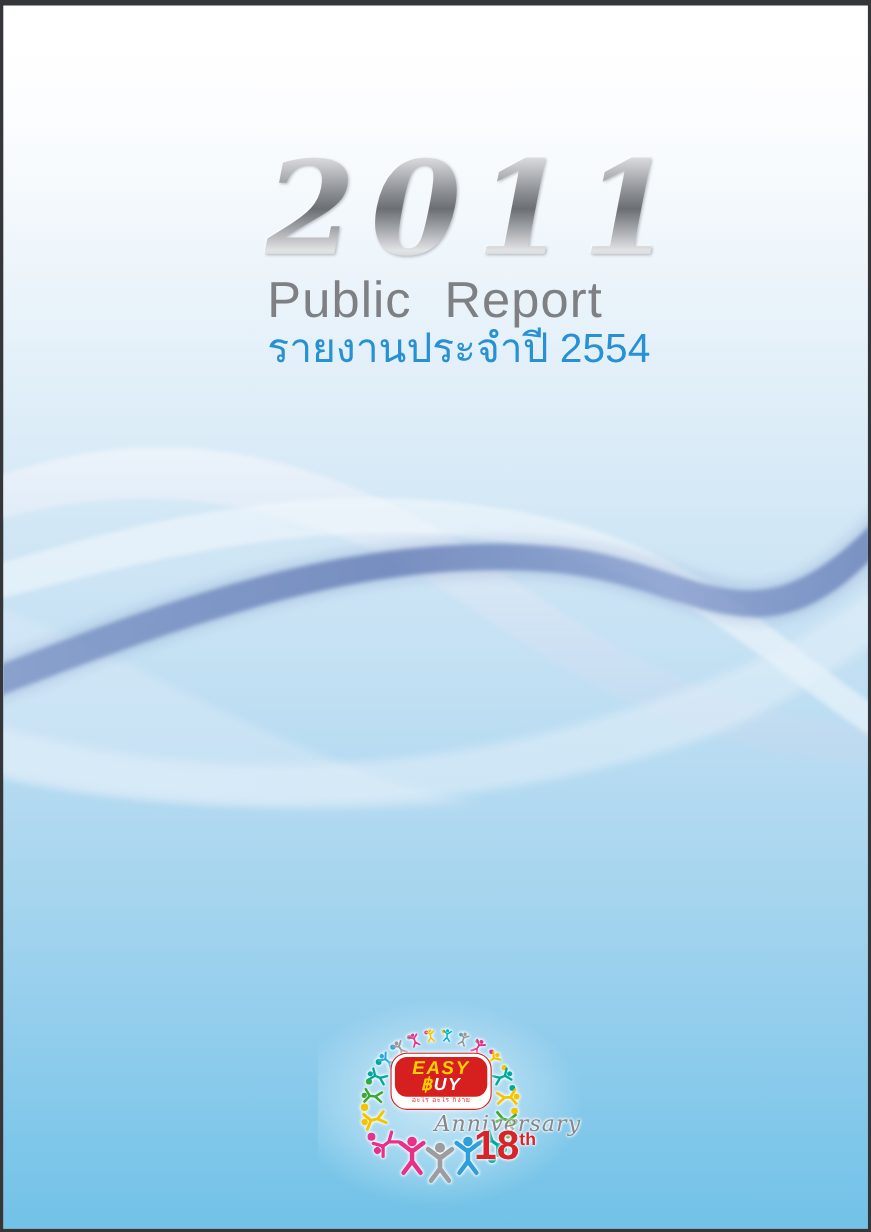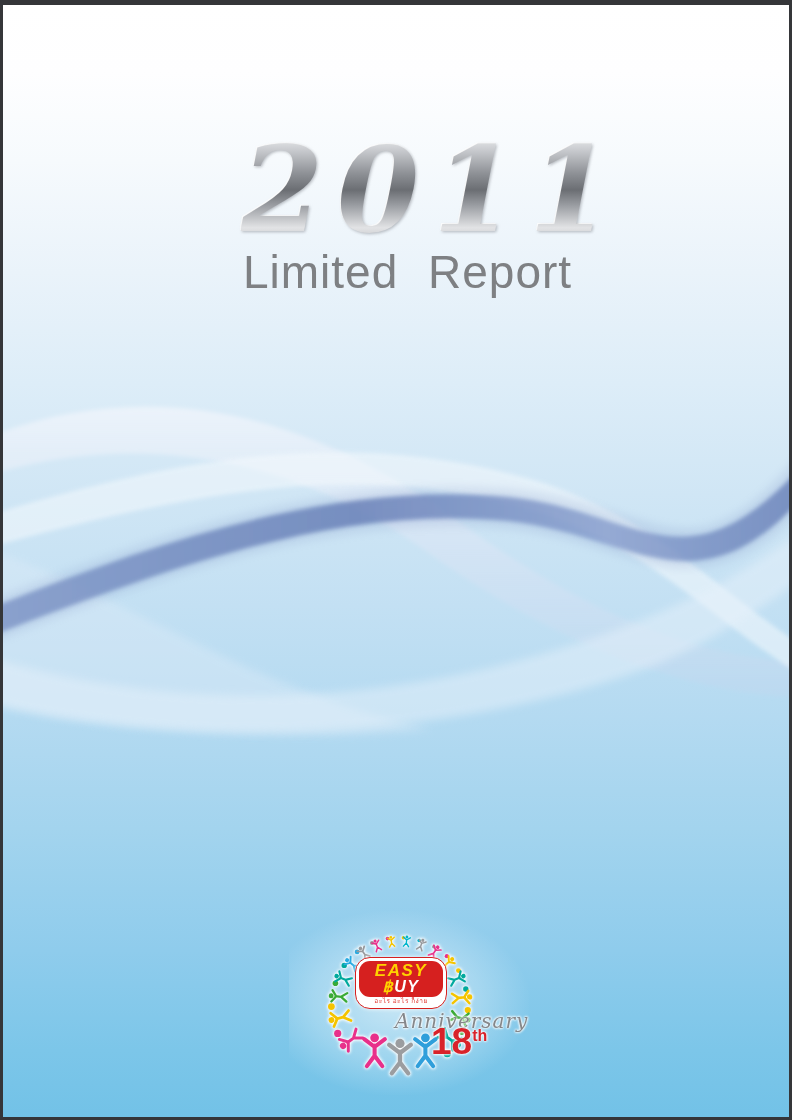--- a/index.html
+++ b/index.html
@@ -149,21 +149,22 @@
     <path d="M-20,42 C140,-22 300,12 452,122 C582,216 692,262 812,266 L812,302 C682,296 560,252 420,152 C282,54 122,34 -20,80 Z" fill="url(#gDome)" filter="url(#soft)"></path>
     <path d="M-20,150 C120,196 260,300 430,332 C300,348 70,334 -20,302 Z" fill="#dcebf8" opacity="0.45" filter="url(#soft4)"></path>
     <path d="M-20,120 C170,62 336,30 520,80 C652,116 722,202 812,257 L812,287 C712,228 642,142 512,108 C342,64 182,97 -20,152 Z" fill="#f4f9fd" opacity="0.55" filter="url(#soft)"></path>
     <path d="M-20,258 C180,322 430,312 660,214 C720,188 778,152 812,122 L812,172 C766,206 706,248 642,272 C430,348 172,350 -20,306 Z" fill="#e6f1fa" opacity="0.5" filter="url(#soft4)"></path>
     <path d="M-20,228 C160,156 332,96 506,112 C650,126 690,214 812,70" fill="none" stroke="#7b90c2" stroke-width="40" opacity="0.18" filter="url(#soft4)"></path>
     <path d="M-20,214 C160,142 332,84 506,100 C642,114 684,204 812,54 L812,86 C696,226 636,138 504,124 C336,108 172,168 -20,242 Z" fill="url(#gSlate)" opacity="0.75" filter="url(#soft)"></path>
   </svg>
 
   <div class="title-block">
     <h1 class="year">2011</h1>
-    <div class="annual">Limited Report</div>
+    <div class="annual">Public Report</div>
+    <div class="thai-line">รายงานประจำปี 2554</div>
   </div>
 
   <div class="logo">
     <svg class="ring-svg" width="210" height="160" viewBox="0 0 210 160" aria-hidden="true">
       <defs>
         <g id="person-shape">
           <circle cx="0" cy="-10" r="3.4" fill="currentColor" stroke="none"></circle>
           <path d="M0,-4 L0,4 M0,-3 L-8,-9 M0,-3 L8,-9 M0,4 L-6,12 M0,4 L6,12" stroke="currentColor" stroke-width="3.2" stroke-linecap="round" fill="none"></path>
         </g>
       </defs>

